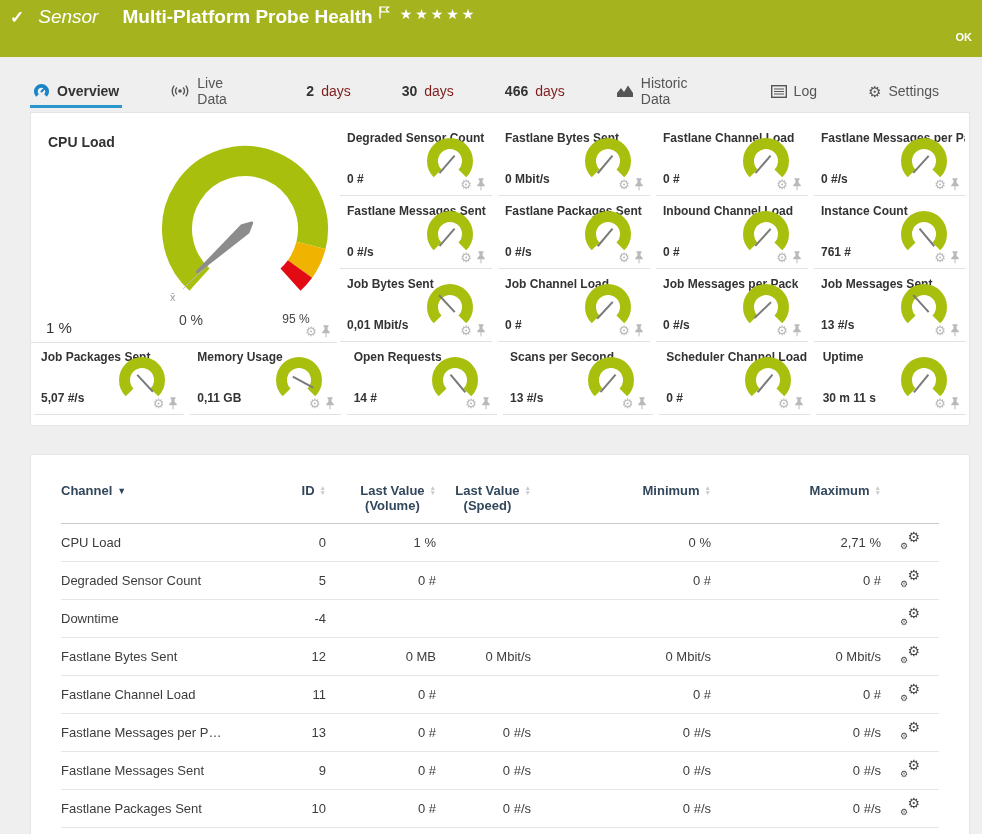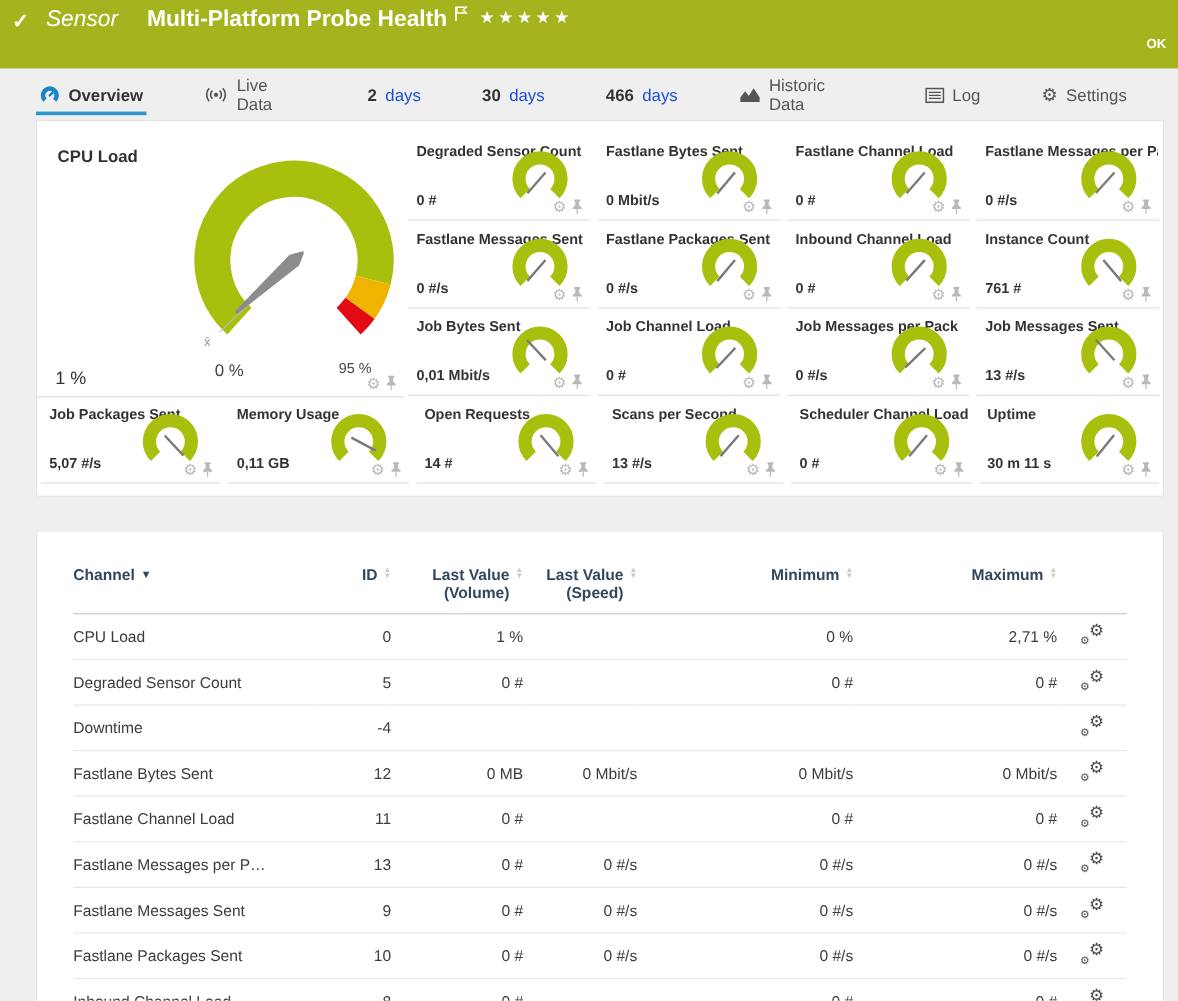--- a/index.html
+++ b/index.html
@@ -15,26 +15,26 @@
   .topbar-line1 { display:flex; align-items:center; font-size:19px; }
   .check-icon { font-size:17px; font-weight:bold; margin-right:14px; }
   .sensor-type { font-style:italic; margin-right:24px; }
   .sensor-title { font-weight:bold; }
   .flag-icon { margin:-8px 0 0 6px; }
   .stars { margin:-6px 0 0 10px; font-size:14px; letter-spacing:3px; }
   .status-ok { font-size:11px; font-weight:bold; margin:3px 0 0 47px;text-align:right; }
 
   
   .tabs { display:flex; justify-content:space-between; align-items:stretch;
-          margin:8px 12px 0 30px; padding-right:28px; height:31px;gap:45px; }
+          margin:20px 12px 0 30px; padding-right:28px; height:31px;gap:45px; }
   .tab { display:flex; align-items:center; gap:7px; font-size:14px; color:#555;
          border-bottom:3px solid transparent; padding:0 3px; cursor:pointer; }
   .tab.active { border-bottom-color:#2a97ce; color:#333; font-weight:bold; }
   .tab .num { font-weight:bold; color:#333; }
-  .tab .unit { color:#1d4ed8; }
+  .tab .unit { color:#7f1d1d; }
   .tab svg { display:block; }
   .gear-glyph { font-size:15px; line-height:1; color:#555; }
 
   
   .panel { background:#fff; border:1px solid #e4e4e4; margin:0 12px 0 30px; }
   .gauges-panel { margin-top:4px; padding:11px 0 9px 0; }
   .gauges-top { display:flex; }
 
   
   .cpu-card { width:306px; height:219px; position:relative; border-bottom:1px solid #e2e2e2; flex:none; }
@@ -62,21 +62,21 @@
   table.channels { width:100%; border-collapse:collapse; }
   .channels th { color:#32475b; font-size:13px; font-weight:bold; text-align:right;
                  padding:14px 0 10px 0; border-bottom:1px solid #c9c9c9; vertical-align:top;
                  cursor:pointer; white-space:nowrap; }
   .channels th.col-channel { text-align:left; }
   .channels td { font-size:13px; color:#3c3c3c; text-align:right; padding:9px 0;
                  border-bottom:1px solid #e6e6e6; height:33px; }
   .channels td.cell-channel { text-align:left; }
   .channels td.cell-gear { text-align:center; width:58px; }
   .th-inner { display:inline-flex; align-items:flex-start; gap:5px; }
-  .th-lines { display:inline-block; text-align:right; }
+  .th-lines { display:inline-block; text-align:center; }
   .th-lines .l2 { display:block; }
   .sort-icon { display:inline-flex; flex-direction:column; font-size:6.5px; line-height:5px;
                color:#c9c9c9; margin-top:2px; }
   .sort-desc { color:#32475b; font-size:9px; margin-top:3px; }
   .row-gears { position:relative; display:inline-block; width:20px; height:16px; color:#4a4a4a; cursor:pointer; }
   .row-gears .g1 { position:absolute; right:0; top:-3px; font-size:14px; line-height:1; }
   .row-gears .g2 { position:absolute; left:0; bottom:-2px; font-size:9px; line-height:1; }
 </style>
 </head>
 <body>

